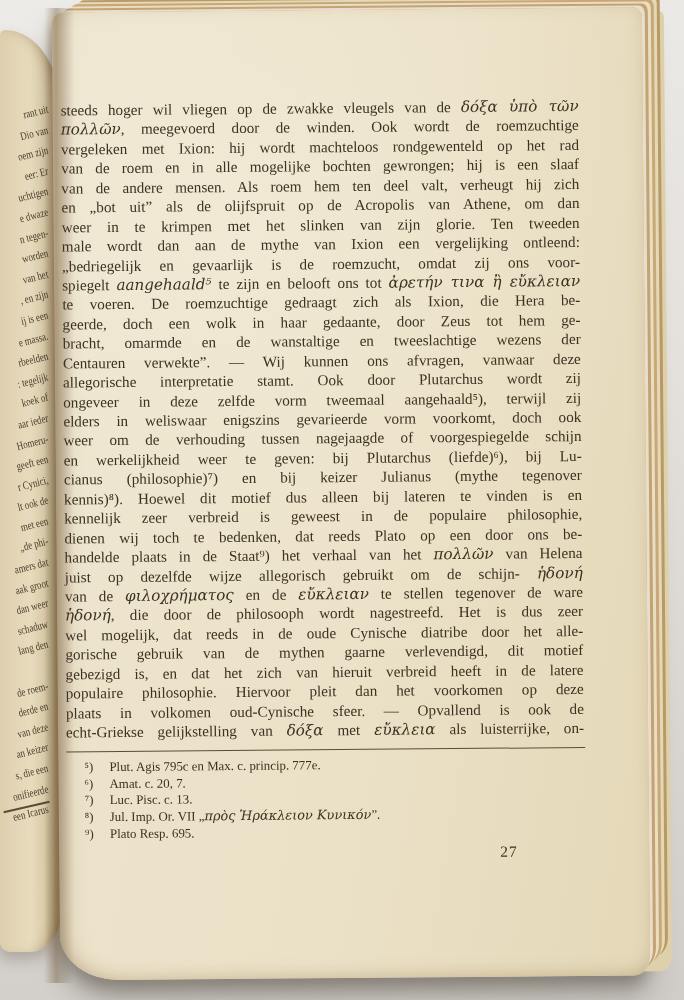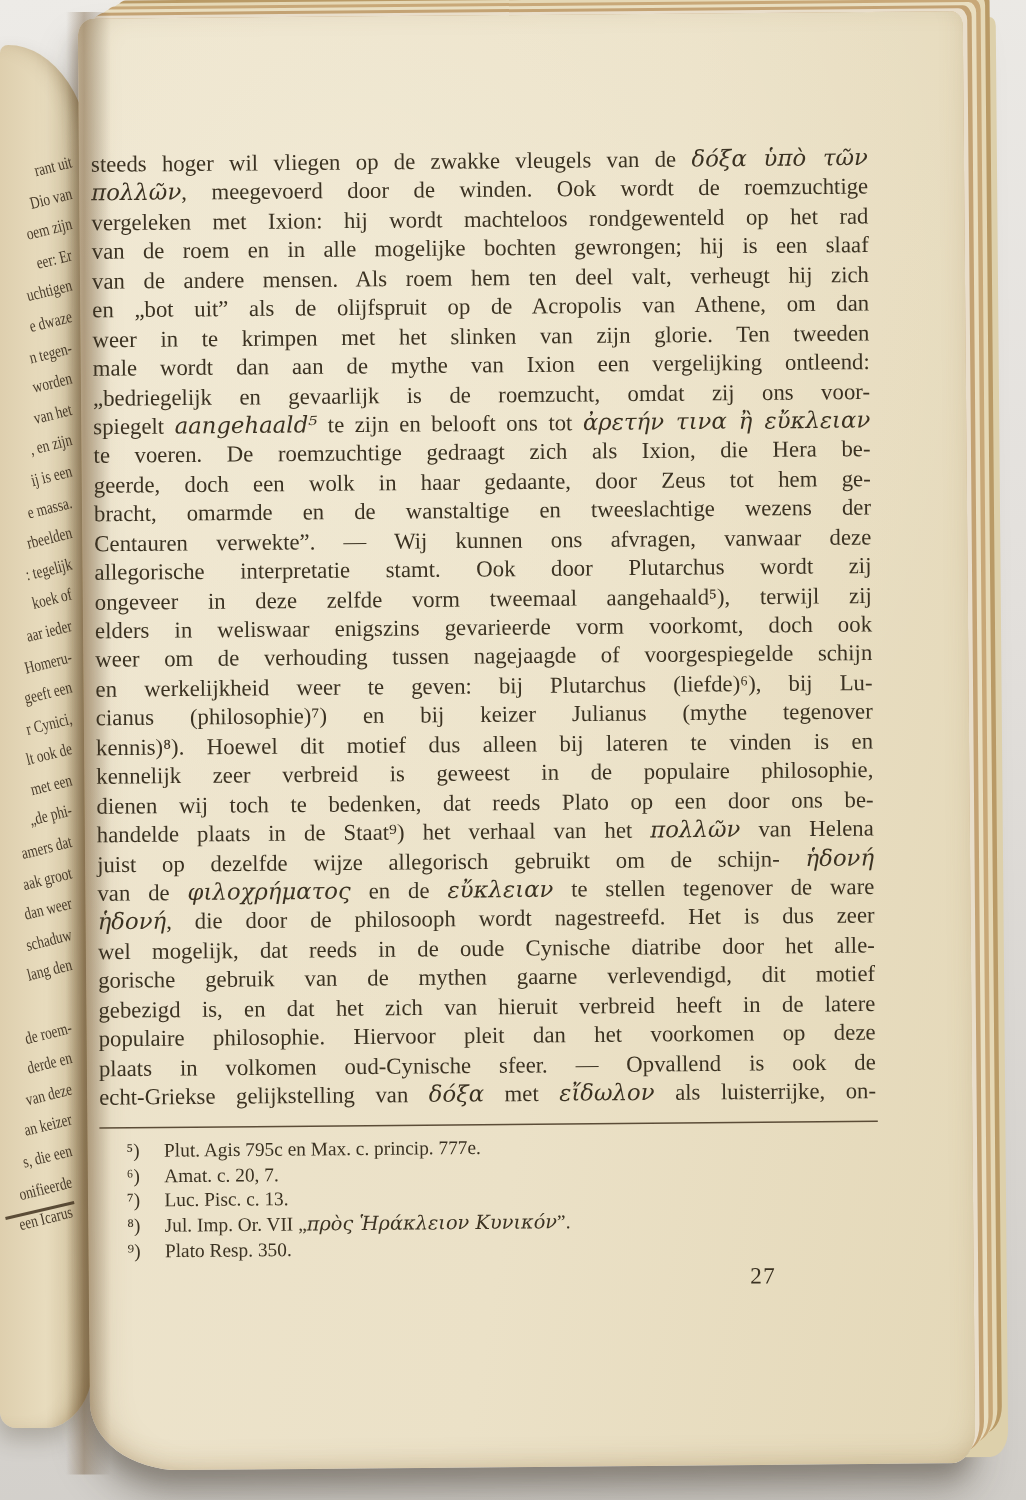--- a/index.html
+++ b/index.html
@@ -166,27 +166,27 @@
         <div class="tline">dienen wij toch te bedenken, dat reeds Plato op een door ons be-</div>
         <div class="tline">handelde plaats in de Staat⁹) het verhaal van het <span class="gk">πολλῶν</span> van Helena</div>
         <div class="tline">juist op dezelfde wijze allegorisch gebruikt om de schijn- <span class="gk">ἡδονή</span></div>
         <div class="tline">van de <span class="gk">φιλοχρήματος</span> en de <span class="gk">εὔκλειαν</span> te stellen tegenover de ware</div>
         <div class="tline"><span class="gk">ἡδονή</span>, die door de philosooph wordt nagestreefd. Het is dus zeer</div>
         <div class="tline">wel mogelijk, dat reeds in de oude Cynische diatribe door het alle-</div>
         <div class="tline">gorische gebruik van de mythen gaarne verlevendigd, dit motief</div>
         <div class="tline">gebezigd is, en dat het zich van hieruit verbreid heeft in de latere</div>
         <div class="tline">populaire philosophie. Hiervoor pleit dan het voorkomen op deze</div>
         <div class="tline">plaats in volkomen oud-Cynische sfeer. — Opvallend is ook de</div>
-        <div class="tline">echt-Griekse gelijkstelling van <span class="gk">δόξα</span> met <span class="gk">εἴδωλον</span> als luisterrijke, on-</div>
+        <div class="tline">echt-Griekse gelijkstelling van <span class="gk">δόξα</span> met <span class="gk">εὔκλεια</span> als luisterrijke, on-</div>
       </div>
     <div class="fn-rule"></div>
     <div class="footnotes">
         <div class="fn"><span class="mark">⁵)</span><span>Plut. Agis 795c en Max. c. princip. 777e.</span></div>
         <div class="fn"><span class="mark">⁶)</span><span>Amat. c. 20, 7.</span></div>
         <div class="fn"><span class="mark">⁷)</span><span>Luc. Pisc. c. 13.</span></div>
         <div class="fn"><span class="mark">⁸)</span><span>Jul. Imp. Or. VII „<span class="gk">πρὸς Ἡράκλειον Κυνικόν</span>”.</span></div>
-        <div class="fn"><span class="mark">⁹)</span><span>Plato Resp. 350.</span></div>
+        <div class="fn"><span class="mark">⁹)</span><span>Plato Resp. 695.</span></div>
       </div>
     <div class="page-number">27</div>
   </div>
 
 
 </div>
 
 </body></html>

